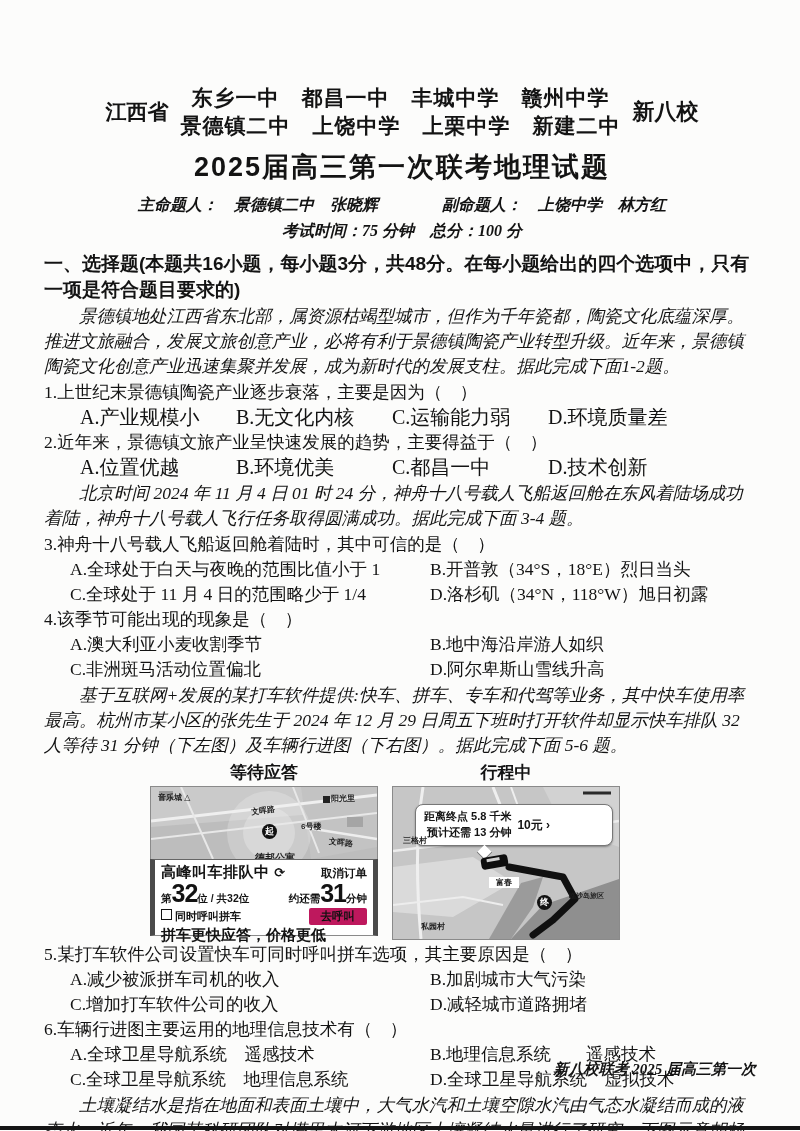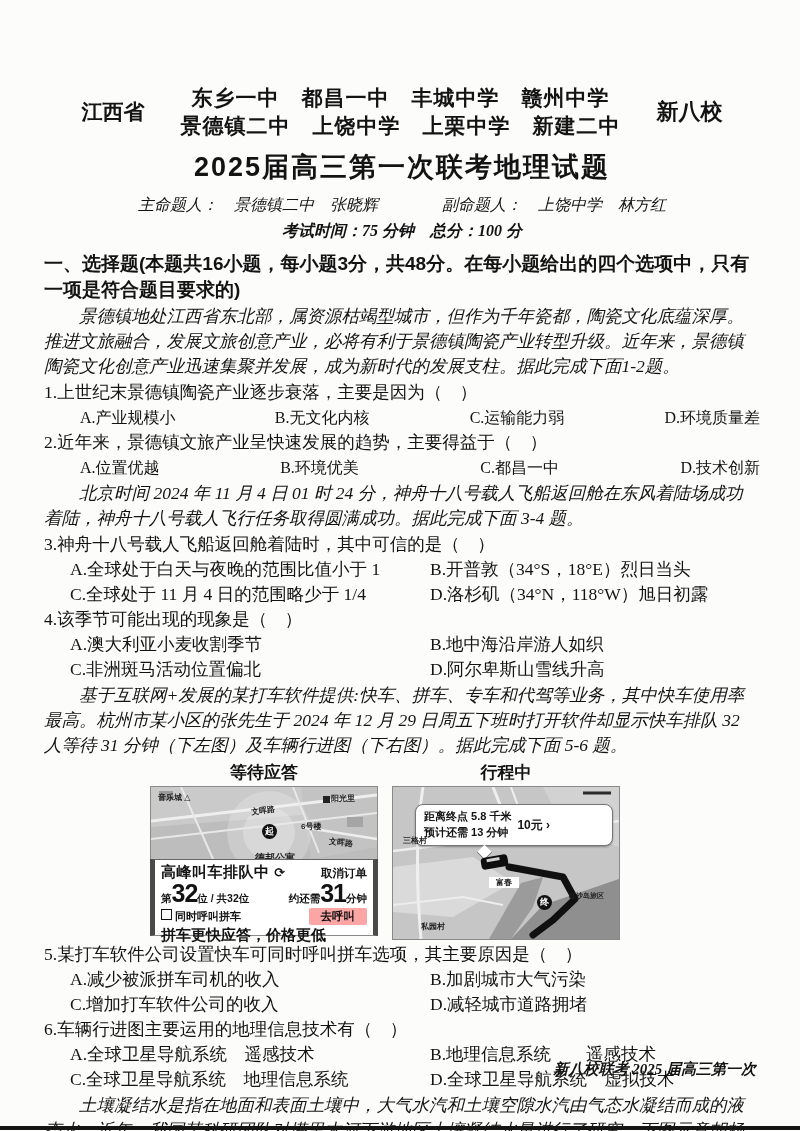--- a/index.html
+++ b/index.html
@@ -4,37 +4,37 @@
 <style>
   html,body{margin:0;padding:0;}
   body{
     width:800px;height:1131px;position:relative;overflow:hidden;
     background:#fcfcfb;color:#131313;
     font-family:"Liberation Serif","DejaVu Serif",serif;
   }
   .page{padding:84px 40px 0 44px;}
 
   
-  .header-row{display:flex;justify-content:center;align-items:center;gap:36px;
+  .header-row{display:flex;justify-content:center;align-items:center;gap:12px;
     font-family:"Liberation Sans","DejaVu Sans",sans-serif;font-weight:bold;}
   .province{font-size:21px;}
   .schools{text-align:center;font-size:21px;line-height:1.35;letter-spacing:1px;}
   .alliance{font-size:22px;}
   .title{margin:8px 0 0 0;text-align:center;font-size:27px;font-weight:bold;
     font-family:"Liberation Sans","DejaVu Sans",sans-serif;letter-spacing:2px;}
   .setters{display:flex;justify-content:center;gap:64px;margin-top:10px;
-    font-size:16px;font-weight:normal;font-style:italic;}
+    font-size:16px;font-weight:bold;font-style:italic;}
   .exam-info{text-align:center;margin-top:5px;font-size:16px;font-weight:bold;font-style:italic;}
 
   
   .section-heading{margin-top:9px;font-size:19px;font-weight:bold;line-height:1.38;
     font-family:"Liberation Sans","DejaVu Sans",sans-serif;}
   .passage{font-size:17.5px;line-height:25px;text-indent:2em;font-style:italic;margin:1px 0;}
   .q-stem{font-size:17.5px;line-height:25px;}
-  .opts4{display:flex;padding-left:36px;font-size:16px;line-height:25px;justify-content:space-between;}
+  .opts4{display:flex;padding-left:36px;font-size:20px;line-height:25px;}
   .opts4 .opt{width:156px;}
   .opts4 .opt:last-child{width:auto;}
   .opts22{display:grid;grid-template-columns:360px auto;padding-left:26px;
     font-size:17.5px;line-height:25px;}
 
   
   .figs{display:flex;gap:14px;margin:3px 0 2px 106px;}
   .fig{width:228px;}
   .fig-caption{text-align:center;font-weight:bold;font-size:17px;margin-bottom:2px;
     font-family:"Liberation Sans","DejaVu Sans",sans-serif;}
@@ -44,21 +44,21 @@
   .maplabel{position:absolute;font-family:"Liberation Sans","DejaVu Sans",sans-serif;
     font-size:8px;font-weight:bold;color:#1d1d1d;white-space:nowrap;}
   .sq-icon{display:inline-block;width:7px;height:7px;background:#222;vertical-align:middle;margin-right:1px;}
   .pin{position:absolute;width:15px;height:15px;border-radius:50%;background:#111;color:#fff;
     font-size:9px;font-weight:bold;display:flex;align-items:center;justify-content:center;
     font-family:"Liberation Sans","DejaVu Sans",sans-serif;}
   .tooltip{position:absolute;left:22px;top:17px;width:182px;background:#fff;border:1px solid #777;
     border-radius:8px;padding:4px 6px 4px 8px;display:flex;align-items:center;gap:6px;
     box-shadow:0 1px 2px rgba(0,0,0,.35);}
   .tooltip .tl{font-size:11px;font-weight:bold;line-height:1.45;white-space:nowrap;
-    font-family:"Liberation Sans","DejaVu Sans",sans-serif;}
+    font-family:"Liberation Sans","DejaVu Sans",sans-serif;text-align:right;}
   .tooltip .price{font-size:12px;font-weight:bold;white-space:nowrap;
     font-family:"Liberation Sans","DejaVu Sans",sans-serif;}
   .tooltip-arrow{position:absolute;left:86px;top:60px;width:10px;height:10px;background:#fff;
     border-right:1px solid #777;border-bottom:1px solid #777;transform:rotate(45deg);}
   .car{position:absolute;left:88px;top:69px;width:27px;height:12px;background:#0d0d0d;
     border-radius:4px;transform:rotate(-10deg);}
   .car:before{content:"";position:absolute;left:6px;top:2px;width:13px;height:3px;background:#cfcfcf;}
 
   
   .panel{background:#fff;border:1px solid #8a8a8a;border-top:1px solid #666;
@@ -66,21 +66,21 @@
     padding:3px 6px 4px 6px;font-family:"Liberation Sans","DejaVu Sans",sans-serif;height:68px;}
   .prow{display:flex;justify-content:space-between;align-items:baseline;}
   .queue-title{font-size:15px;font-weight:bold;letter-spacing:.5px;}
   .refresh{font-size:13px;font-weight:bold;}
   .cancel{font-size:11.5px;font-weight:bold;}
   .bignum{font-size:25px;font-weight:bold;letter-spacing:-1px;}
   .small{font-size:10.5px;font-weight:bold;}
   .carpool-row{margin-top:-2px;}
   .checkbox{display:inline-block;width:9px;height:9px;border:1.5px solid #111;margin-right:3px;}
   .carpool{font-size:11px;font-weight:bold;}
-  .callbtn{background:#fca5a5;color:#111;font-size:11.5px;font-weight:bold;padding:1px 12px;border-radius:2px;}
+  .callbtn{background:#be185d;color:#111;font-size:11.5px;font-weight:bold;padding:1px 12px;border-radius:2px;}
   .note{font-size:15px;font-weight:bold;margin-top:1px;}
 
   .footer{position:absolute;right:44px;top:1060px;font-size:15px;font-weight:bold;font-style:italic;}
   .scanbar{position:absolute;left:0;right:0;bottom:1px;height:4px;background:#151515;}
 </style>
 </head>
 <body>
 
 <div class="page">
 

